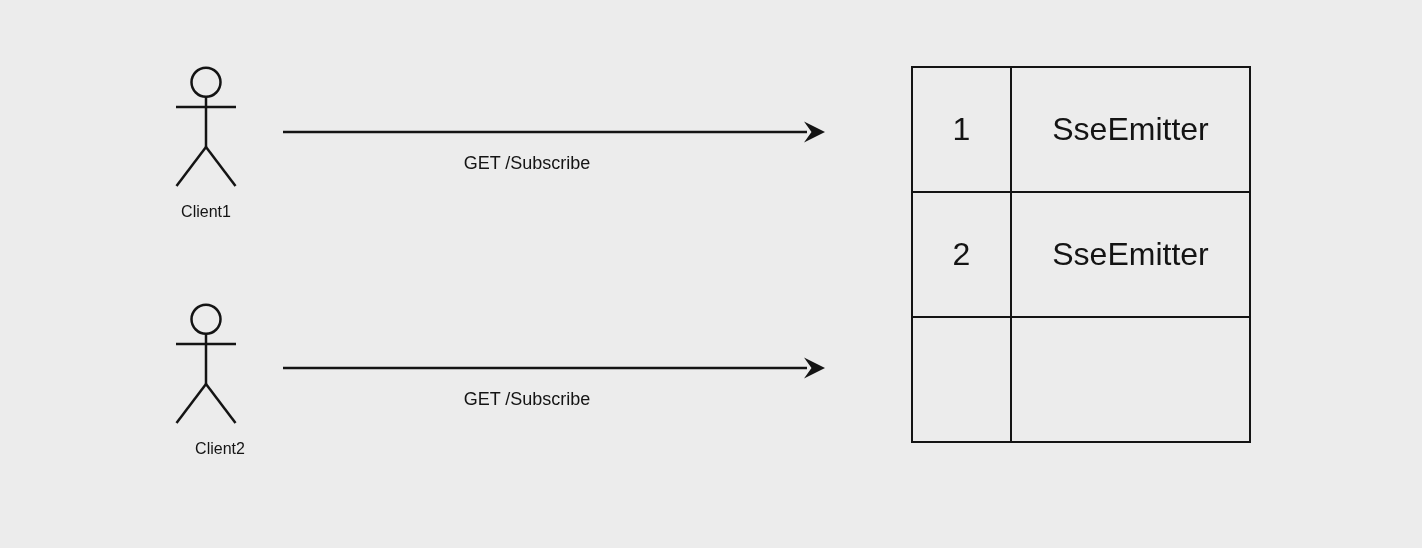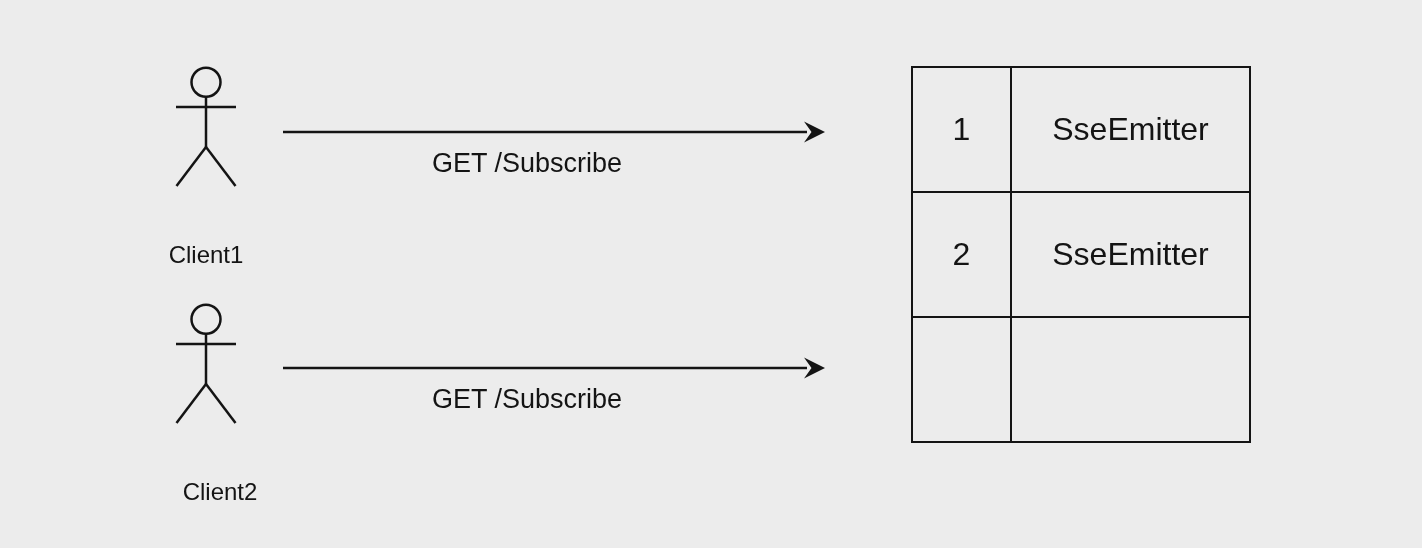--- a/index.html
+++ b/index.html
@@ -26,30 +26,29 @@
   }
   .abs { position: absolute; }
 
   .actor-figure {
     display: block;
     overflow: visible;
   }
   .actor-label {
     width: 160px;
     text-align: center;
-    font-size: 24px;
+    font-size: 16px;
     line-height: 24px;
     color: var(--line-color);
     white-space: nowrap;
-    margin-top: 43px;
   }
   .arrow-label {
     width: 300px;
     text-align: center;
-    font-size: 27px;
+    font-size: 18px;
     line-height: 26px;
     color: var(--line-color);
     white-space: nowrap;
   }
 
   table.emitter-table {
     border-collapse: collapse;
     table-layout: fixed;
     width: 340px;
     height: 375px;

